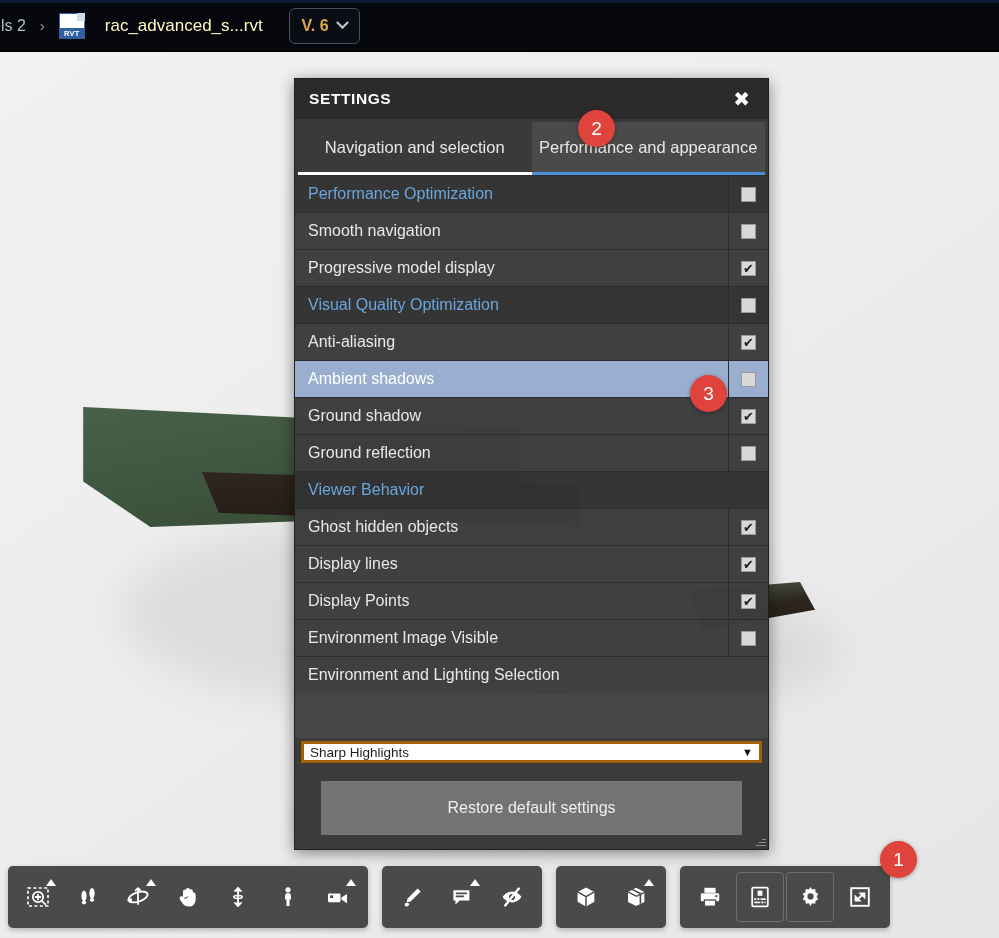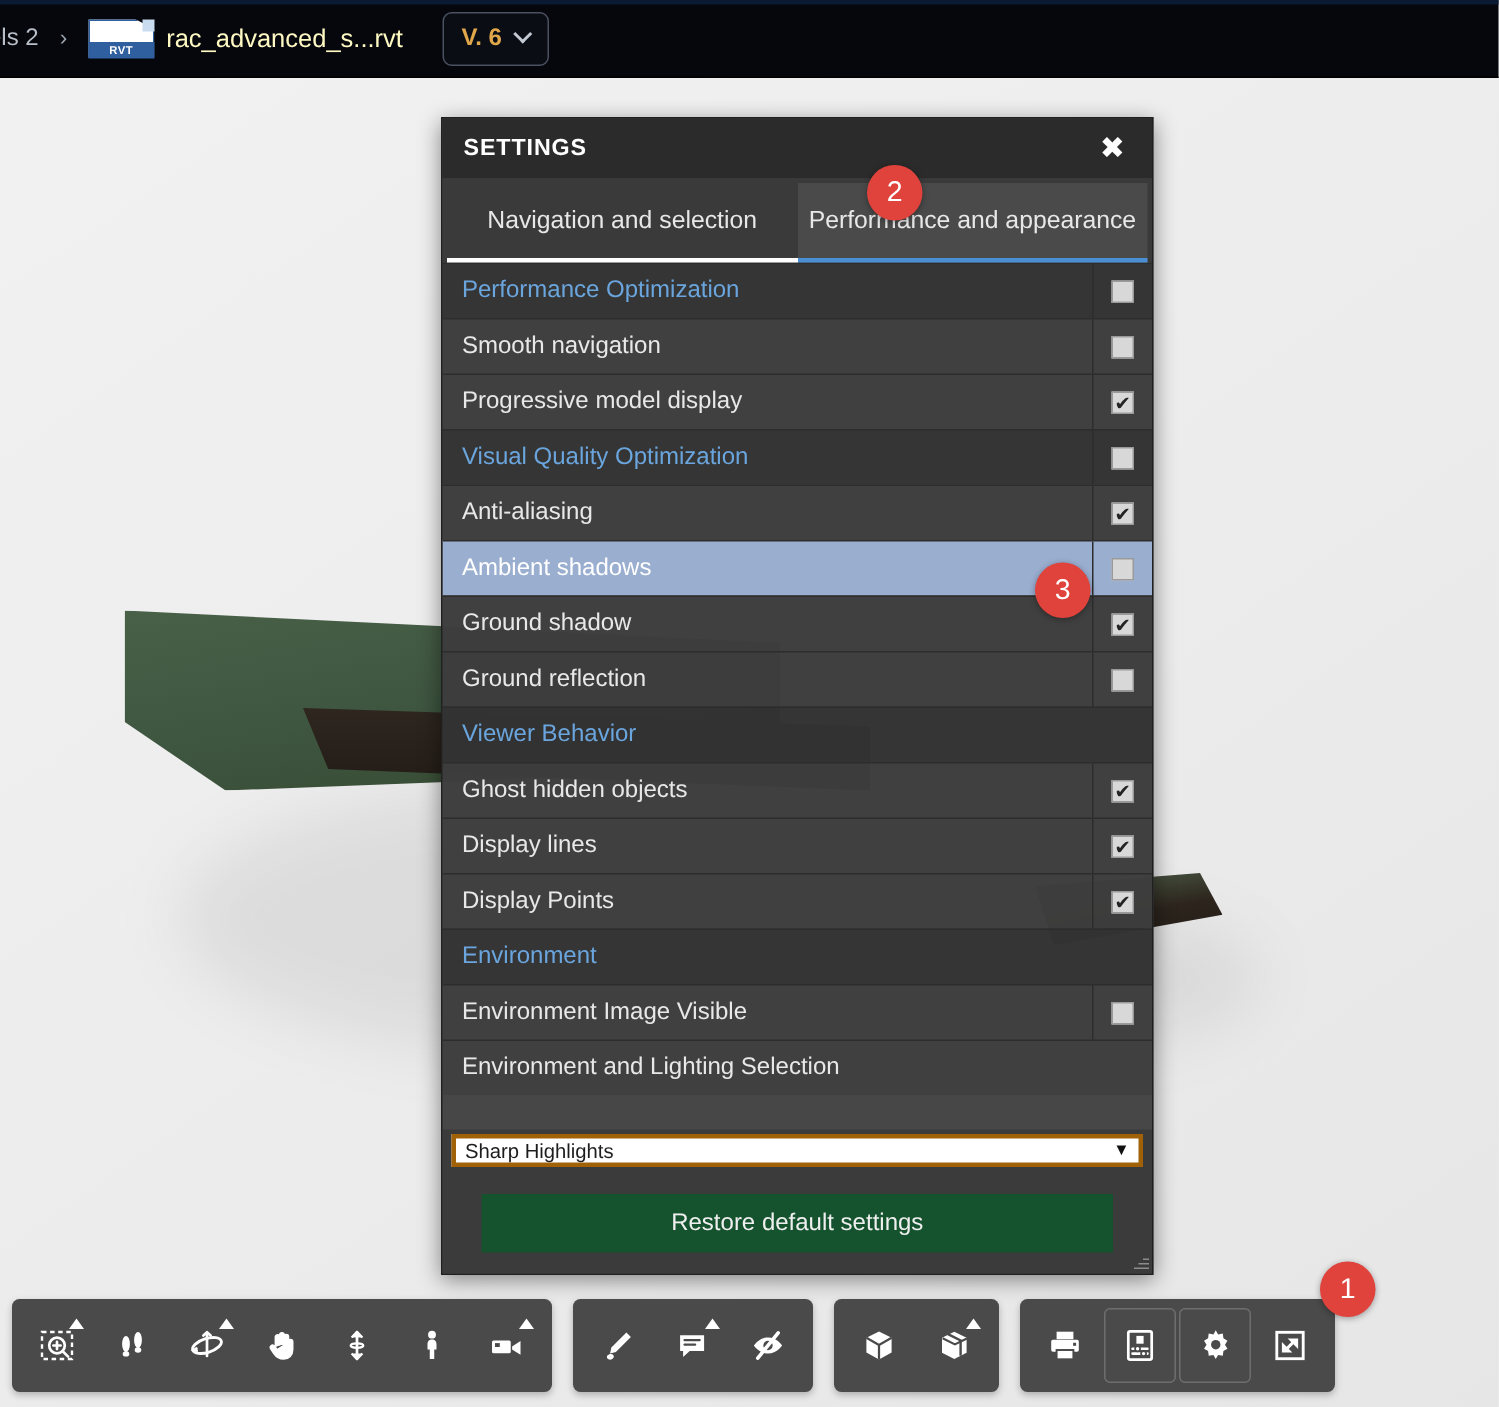--- a/index.html
+++ b/index.html
@@ -68,21 +68,21 @@
     content: ""; position: absolute; left: 0; top: 0;
     width: 999px; height: 3px;
     background: #0b1a33;
   }
   .crumb-text {
     color: #b9bfc9; font-size: 16px; margin-left: -8px;
     white-space: nowrap;
   }
   .crumb-sep { color: #9aa2ad; font-size: 15px; margin: 0 14px; }
   .rvt-icon {
-    width: 44px; height: 26px; position: relative; margin-right: 8px;
+    width: 26px; height: 26px; position: relative; margin-right: 20px;
   }
   .rvt-icon .page {
     position: absolute; inset: 0;
     background: #ffffff;
     border: 1.5px solid #2f5f9e;
     clip-path: polygon(0 0, 70% 0, 100% 26%, 100% 100%, 0 100%);
   }
   .rvt-icon .fold {
     position: absolute; right: 0; top: 0;
     width: 8px; height: 8px; background: #c9dbef;
@@ -187,22 +187,22 @@
     cursor: pointer;
   }
   .fakeselect .val { flex: 1; }
   .fakeselect .arrow { font-size: 11px; color: #111; }
   .footer {
     padding: 18px 26px 14px 26px;
     background: rgba(58,58,58,0.93);
     position: relative;
   }
   .restore-btn {
-    width: 100%; height: 39px;
-    background: #14532d; border: none;
+    width: 100%; height: 54px;
+    background: #737373; border: none;
     color: #efefef; font-size: 16px;
     font-family: "Liberation Sans", sans-serif;
     cursor: pointer;
   }
   .resize-grip {
     position: absolute; right: 2px; bottom: 2px;
     width: 11px; height: 11px; cursor: nwse-resize;
   }
   .resize-grip i {
     position: absolute; right: 0; background: #8c8c8c; height: 1px;
@@ -357,24 +357,20 @@
         <div class="cbcell">
           <div class="cb">✔</div>
         </div>
       </div>
       <div class="row item">
         <div class="label">Display Points</div>
         <div class="cbcell">
           <div class="cb">✔</div>
         </div>
       </div>
-      <div class="row section">
-        <div class="label">Environment</div>
-        <div class="cbcell empty"></div>
-      </div>
       <div class="row item">
         <div class="label">Environment Image Visible</div>
         <div class="cbcell">
           <div class="cb"></div>
         </div>
       </div>
       <div class="row item">
         <div class="label">Environment and Lighting Selection</div>
         <div class="cbcell empty"></div>
       </div>

